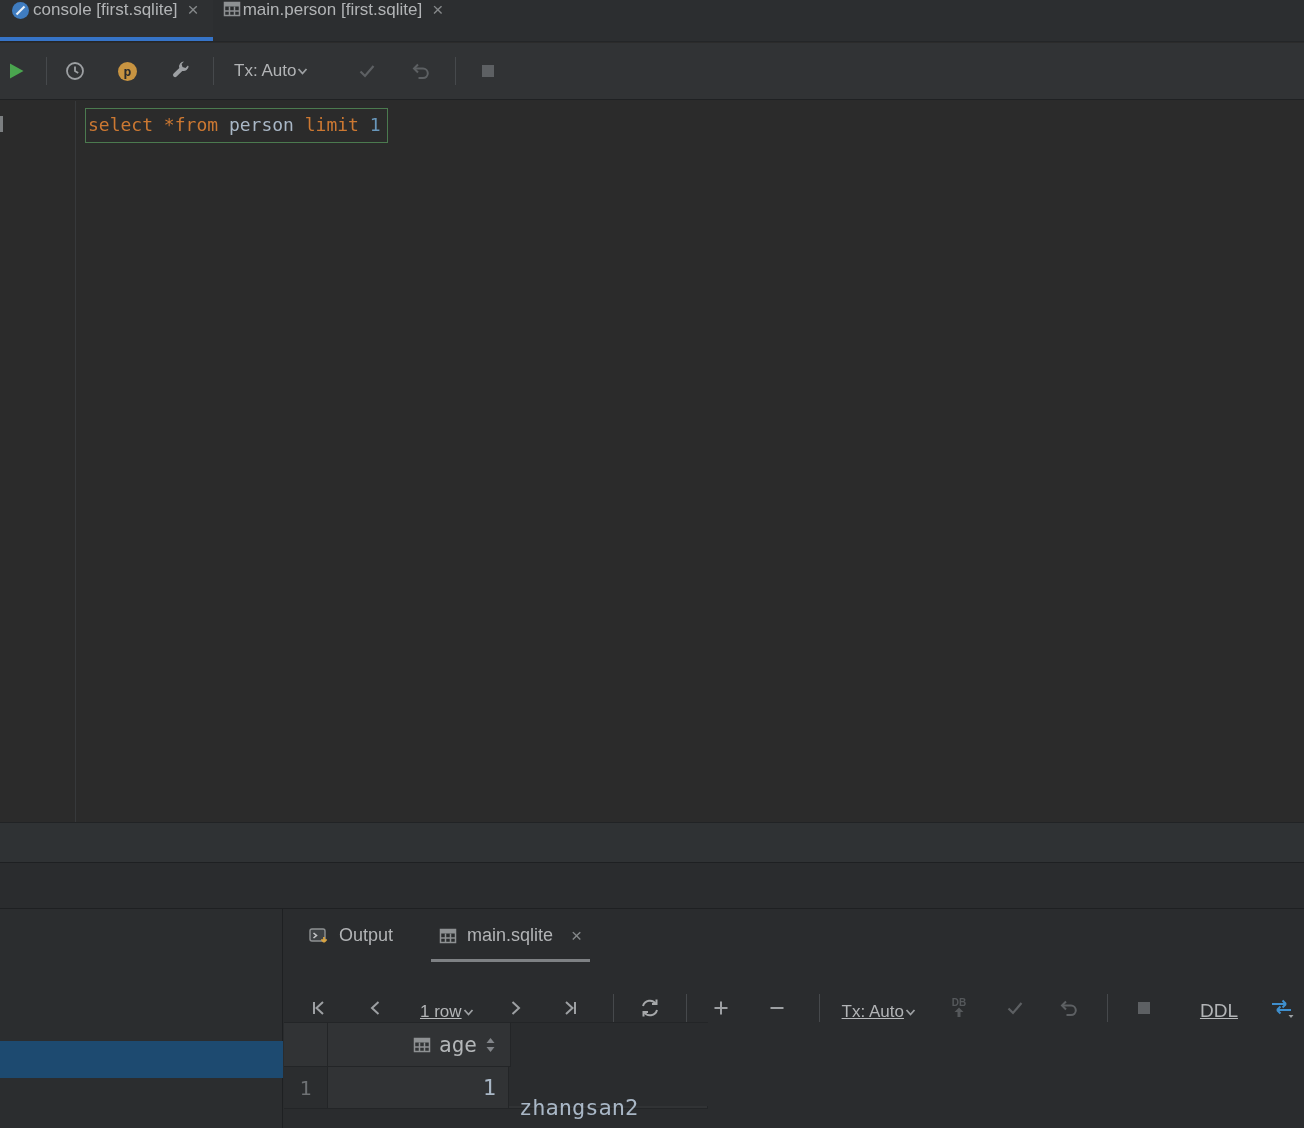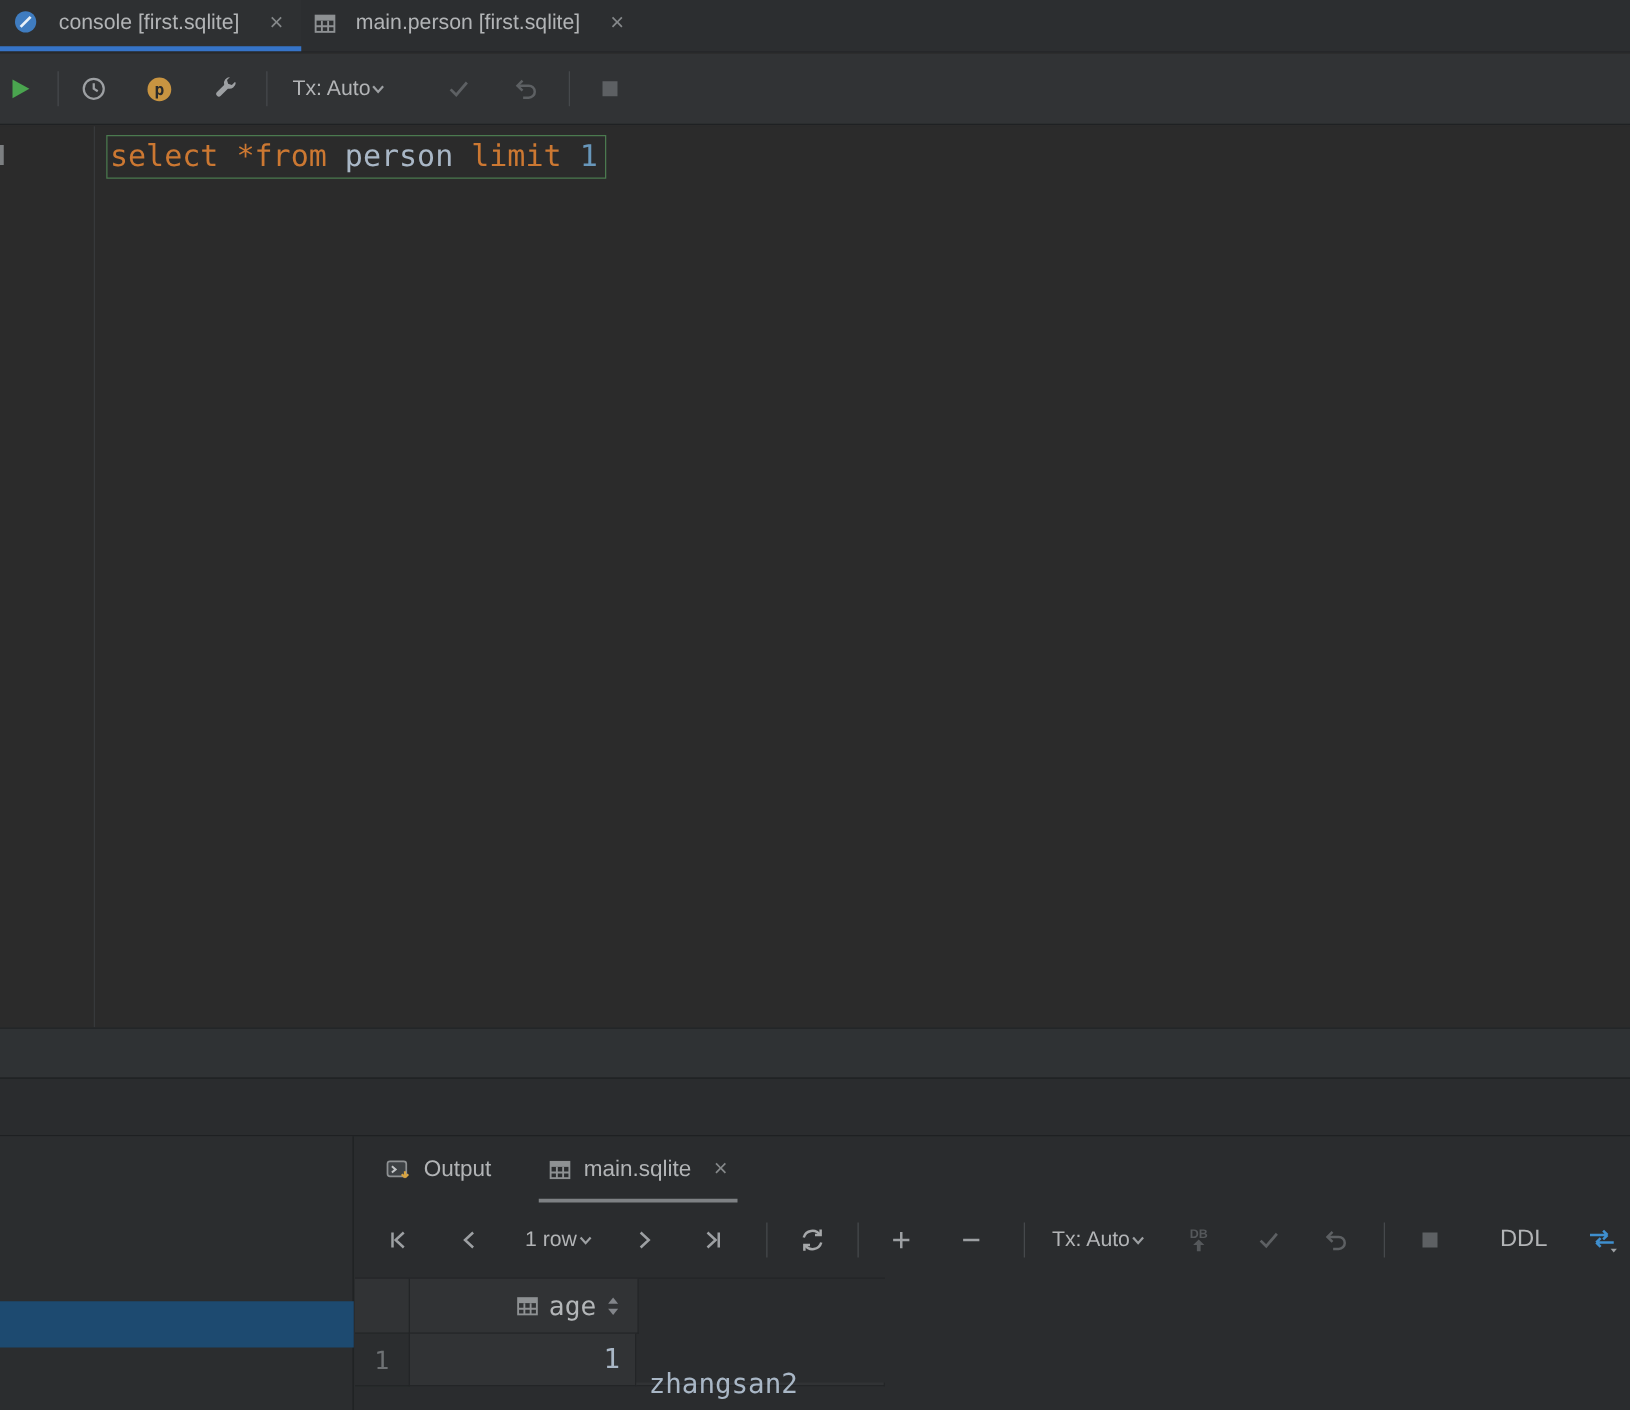--- a/index.html
+++ b/index.html
@@ -2,53 +2,53 @@
 <html><head>
 <meta charset="utf-8">
 <style>
   * { margin:0; padding:0; box-sizing:border-box; }
   html,body { background:#1e1f22; }
   body { font-family:"Liberation Sans", sans-serif; }
   #app { position:relative; width:1304px; height:1128px; background:#2b2b2b; overflow:hidden; color:#b6b8ba; }
 
   
   .tabbar { position:absolute; left:0; top:0; width:1304px; height:42px; background:#2c2e30; border-bottom:1px solid #242628; display:flex; }
-  .etab { position:relative; display:flex; align-items:flex-end; height:100%; padding:0 14px 13px 10px; gap:16px; font-size:17px; color:#b2b4b6; cursor:default; }
+  .etab { position:relative; display:flex; align-items:flex-start; height:100%; padding:0 14px 13px 10px; gap:2px; font-size:17px; color:#b2b4b6; cursor:default; }
   .etab.active { background:#2e3032; }
   .underline { position:absolute; left:0; right:0; bottom:0; height:4px; background:#3674c8; }
   .tclose { color:#85888a; font-size:19px; line-height:1; margin-left:8px; }
 
   
   .toolbar { position:absolute; left:0; top:43px; width:1304px; height:57px; background:#313335; border-bottom:1px solid #1f2123; display:flex; align-items:center; padding-left:2px; }
   .vsep { width:1px; height:28px; background:#46494c; flex:none; }
   .tbtn { display:inline-flex; align-items:center; justify-content:center; width:28px; height:28px; flex:none; }
   .txgroup { display:inline-flex; align-items:center; gap:0; font-size:17px; color:#b2b4b6; flex:none; }
 
   
   .editor { position:absolute; left:0; top:101px; width:1304px; height:721px; background:#2b2b2b; display:flex; }
   .gutter { width:76px; flex:none; border-right:1px solid #37393b; position:relative; }
   .gmark { position:absolute; left:0; top:15px; width:3px; height:16px; background:#7c7f81; }
-  .code { padding:7px 0 0 9px; font-family:"DejaVu Sans Mono", monospace; font-size:24px; }
+  .code { padding:7px 0 0 9px; font-family:"DejaVu Sans Mono", monospace; font-size:18px; }
   .stmt { display:inline-block; border:1px solid #4b7a4f; padding:1px 6px 2px 2px; line-height:30px; white-space:pre; }
 
   
   .band1 { position:absolute; left:0; top:822px; width:1304px; height:40px; background:#2f3234; border-top:1px solid #212325; }
 
   
   .bottomwin { position:absolute; left:0; top:862px; width:1304px; height:266px; background:#2a2c2e; border-top:1px solid #1e2022; }
   .panelline { position:absolute; left:0; top:45px; width:1304px; height:1px; background:#1e2022; }
   .tree { position:absolute; left:0; top:46px; width:283px; height:220px; background:#2b2d2f; border-right:1px solid #1e2022; }
   .tsel { position:absolute; left:0; top:132px; width:283px; height:37px; background:#1d4a70; }
 
   .resultarea { position:absolute; left:284px; top:46px; width:1020px; height:220px; }
   .rtabs { position:absolute; left:0; top:0; width:100%; height:53px; display:flex; align-items:center; padding-left:24px; gap:46px; }
   .rtab { position:relative; display:flex; align-items:center; gap:10px; font-size:18px; color:#b2b4b6; height:100%; }
   .runderline { position:absolute; left:-8px; right:-8px; bottom:0; height:3px; background:#7e8184; }
 
-  .rtoolbar { position:absolute; left:0; top:53px; width:100%; height:60px; display:flex; align-items:center; padding-left:20px; }
+  .rtoolbar { position:absolute; left:0; top:53px; width:100%; height:60px; display:flex; align-items:flex-end; padding-left:20px;text-decoration:underline; }
   .rlabel { font-size:19px; color:#b2b4b6; }
 
   
   .grid { position:absolute; left:0; top:113px; font-family:"DejaVu Sans Mono", monospace; border-top:1px solid #232527; }
   .hrow { display:flex; height:44px; }
   .drow { display:flex; height:42px; }
   .gcell { background:#313335; border-right:1px solid #232527; border-bottom:1px solid #232527; display:flex; align-items:center; }
   .gutterhead { width:44px; }
   .numcell { width:44px; background:#2b2d2f; color:#6e7174; justify-content:center; font-size:20px; }
   .c1 { width:181px; } .c2 { width:199px; } .c3 { width:183px; }

